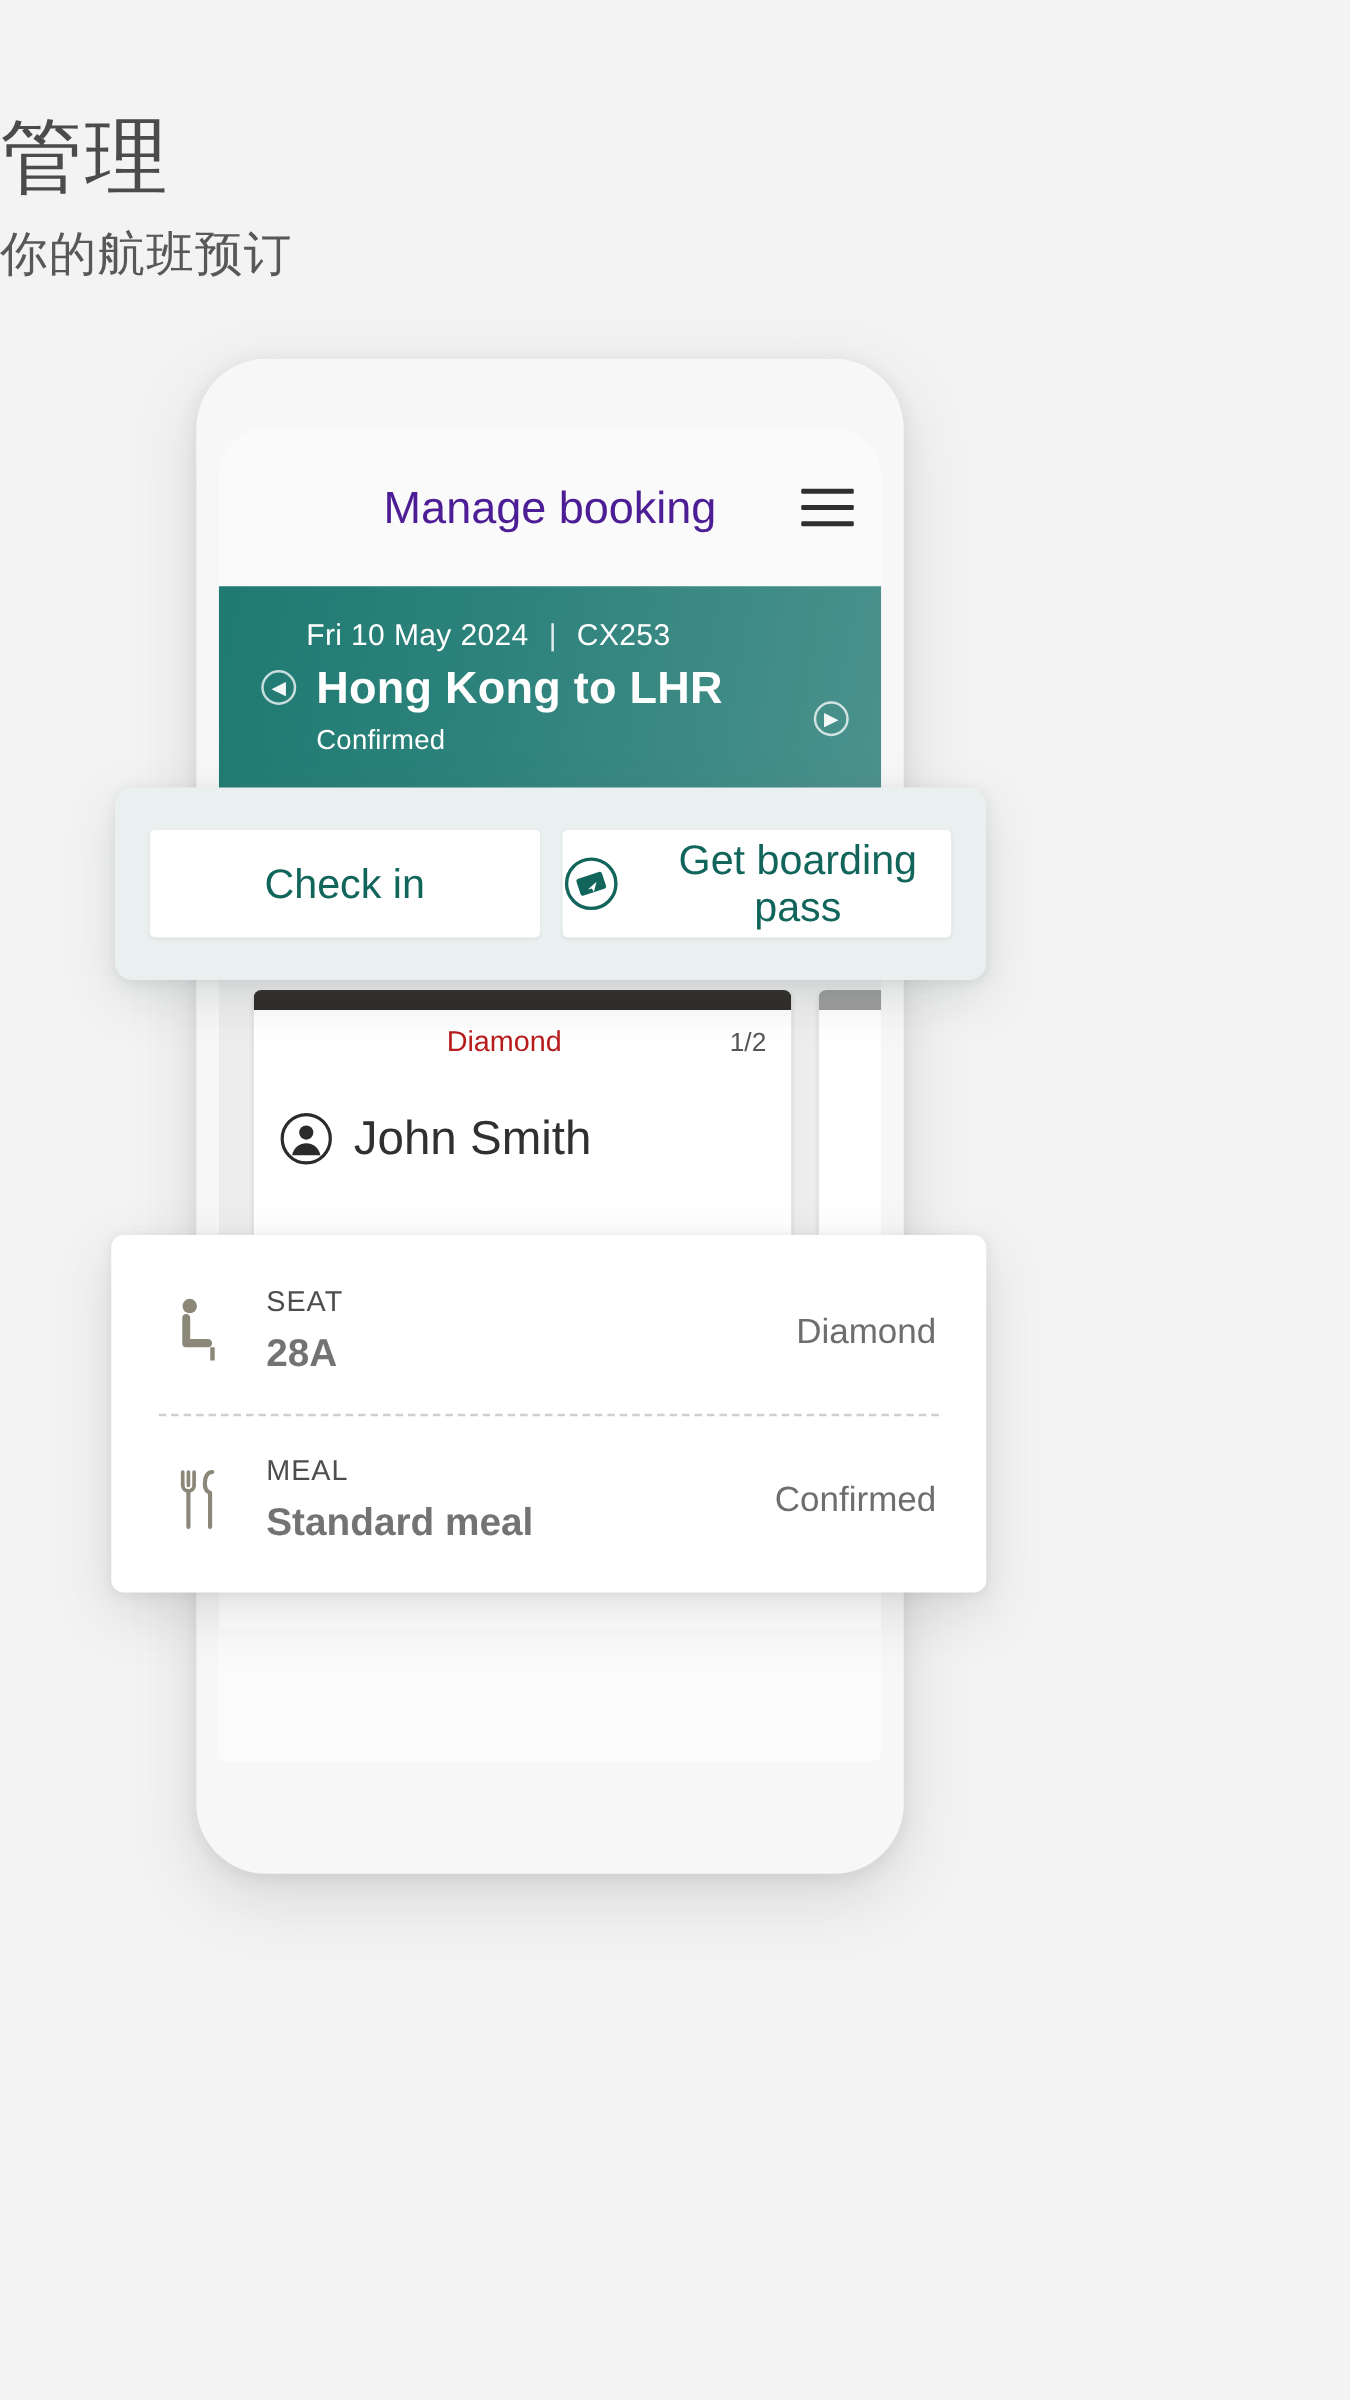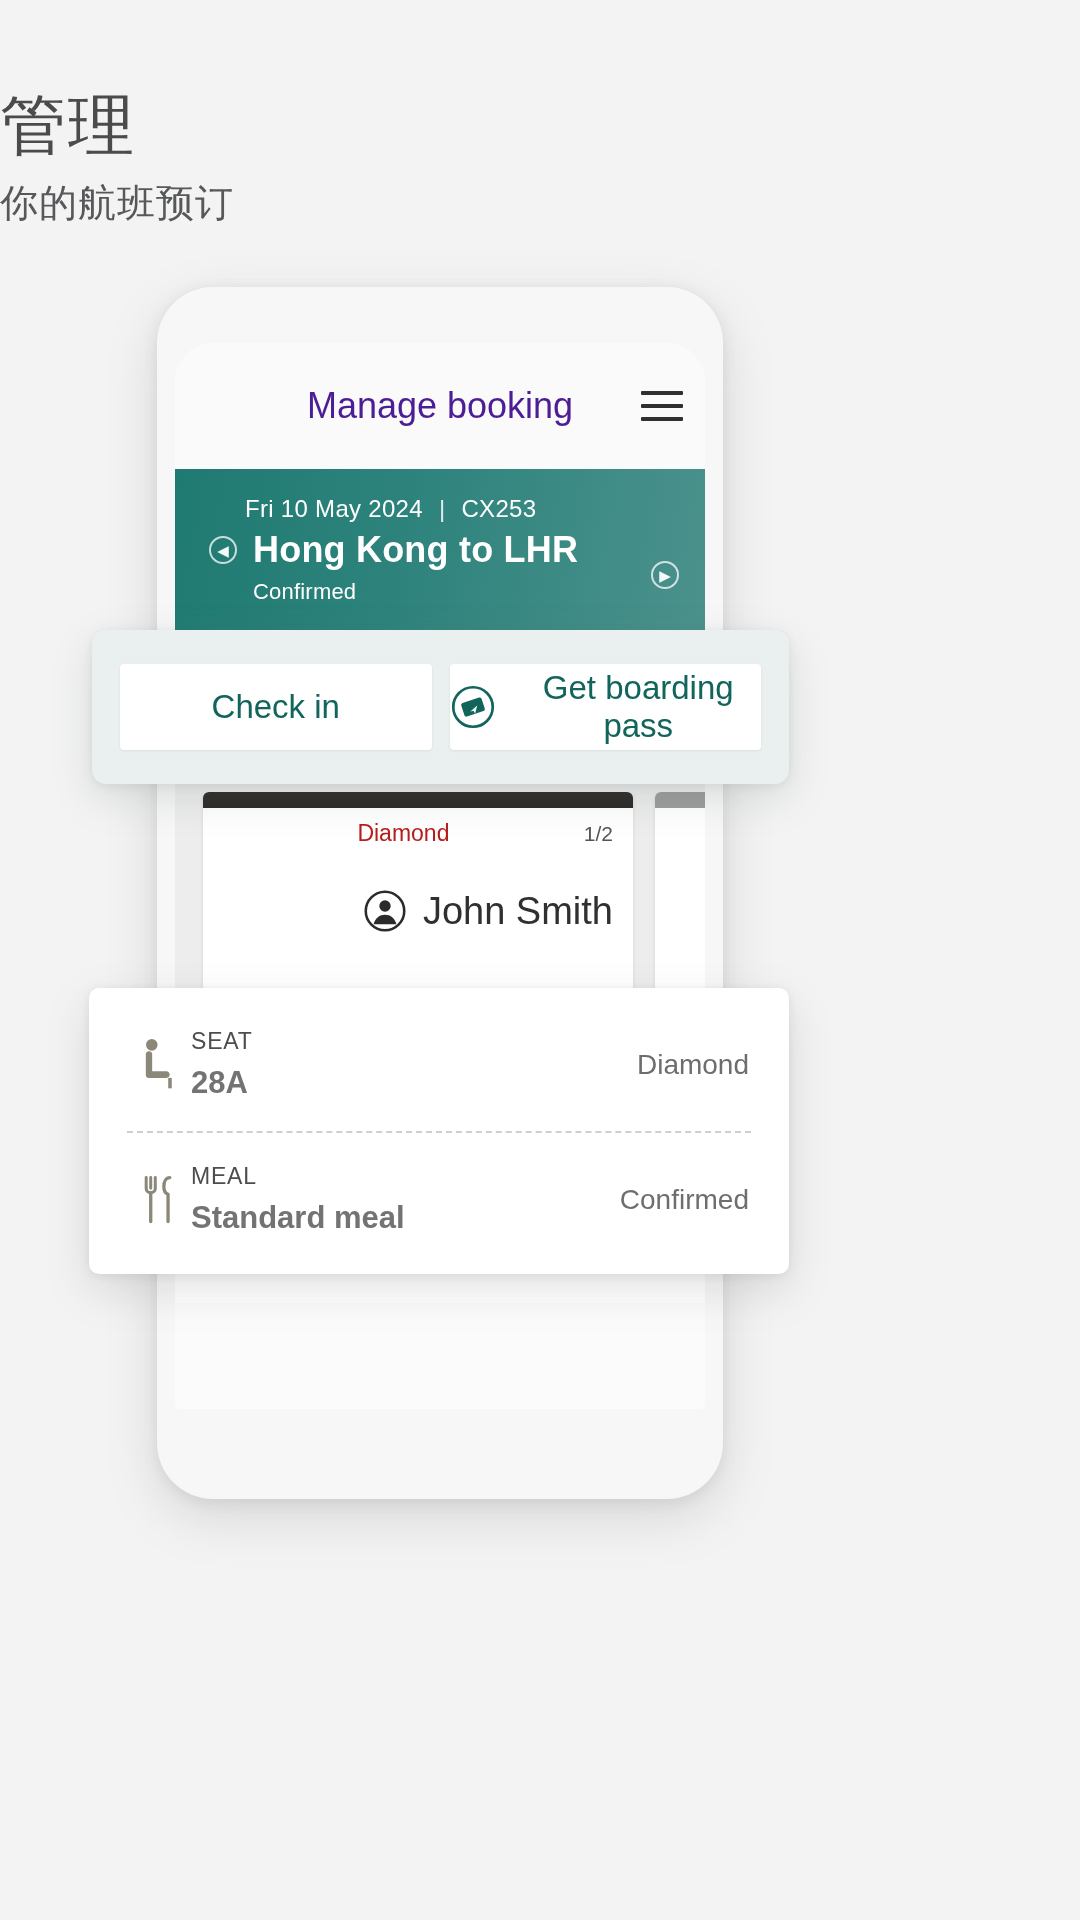--- a/index.html
+++ b/index.html
@@ -164,21 +164,21 @@
   .pax-card .tier-row {
     display:flex; justify-content:space-between; align-items:baseline;
     padding:12px 20px 0 20px;
   }
   .pax-card .tier {
     flex:1; text-align:center;
     font-size:23px; color:#b91c1c;
   }
   .pax-card .count { font-size:21px; color:#555; }
   .pax-card .name-row {
-    display:flex; align-items:center; justify-content:flex-end;
+    display:flex; align-items:center; justify-content:flex-start;
     gap:16px;
     padding:42px 20px 60px 20px;
   }
   .avatar-icon { width:44px; height:44px; flex:0 0 auto; }
   .pax-card .pax-name {
     font-size:38px; color:#303030; font-weight:400;
   }
   .pax-card-peek {
     background:#fff;
     border-radius:6px;
@@ -257,21 +257,21 @@
     box-shadow:0 16px 44px rgba(110,110,110,.20), 0 2px 10px rgba(110,110,110,.12);
     z-index:20;
     padding:10px 0 8px 0;
   }
   .detail-row {
     display:flex;
     align-items:center;
     padding:30px 40px 30px 40px;
   }
   .detail-row .ic { width:62px; flex:0 0 auto; display:flex; justify-content:center; }
-  .detail-row .texts { flex:1; }
+  .detail-row .texts { flex:1; margin-left:22px; }
   .detail-row .lbl {
     font-size:23px; color:#4d4d4d; letter-spacing:.8px;
   }
   .detail-row .val {
     font-size:31px; color:#737373; font-weight:700; margin-top:10px;
   }
   .detail-row .state {
     font-size:28px; color:#6e6e6e; font-weight:400;
   }
   .dash-div {

